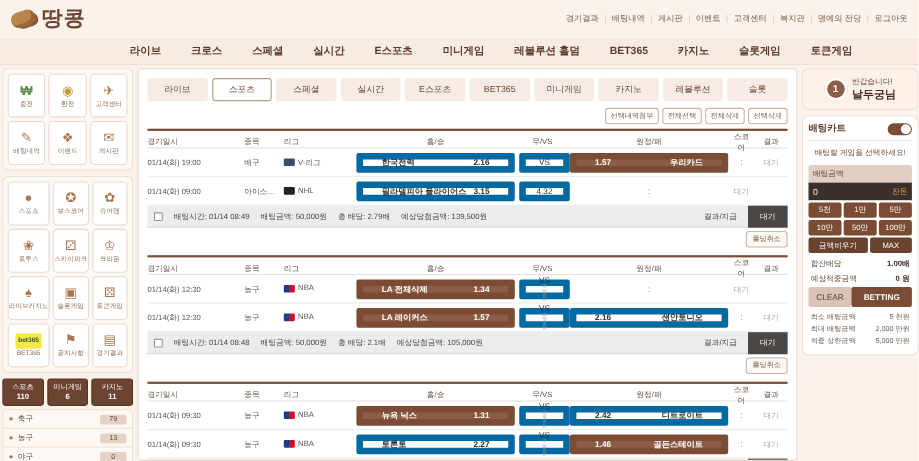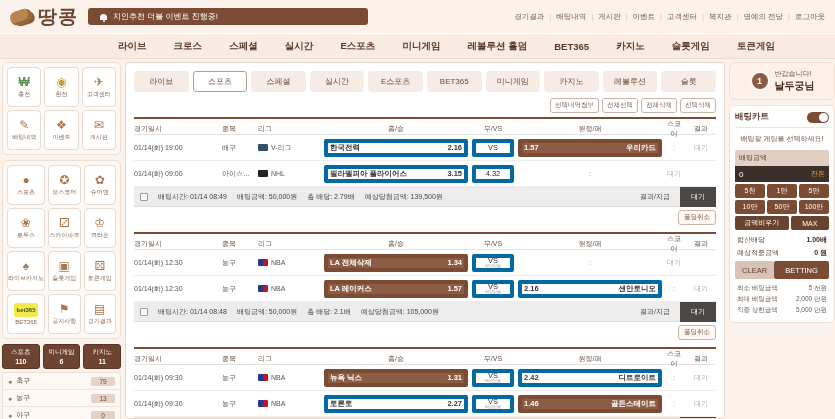--- a/index.html
+++ b/index.html
@@ -66,22 +66,22 @@
   .t-head, .m-row { display:grid; grid-template-columns:84px 32px 62px 1fr 42px 1fr 16px 30px;
                     align-items:center; column-gap:4px; }
   .t-head { height:16px; font-size:7px; color:#6b4f3e; border-bottom:1px solid #e2e2e2; }
   .t-head .th-c { text-align:center; }
   .m-row { height:26px; border-bottom:1px solid #ececec; font-size:7px; color:#555; }
   .c-league { display:flex; align-items:center; gap:3px; }
   .lg { width:10px; height:7px; border-radius:1px; display:inline-block; flex:none; }
   .lg-nba { background:linear-gradient(90deg,#1d3a8f 50%,#c8102e 50%); }
   .lg-nhl { background:#222; }
   .lg-vlg { background:#35506b; }
-  .odds { height:18px; border:4px solid #0369a1; background:#fff; border-radius:2px; display:flex;
-          padding:0 2px; font-size:7.5px; color:#333; cursor:pointer; font-family:inherit; }
+  .odds { height:18px; border:6px solid #0369a1; background:#fff; border-radius:2px; display:flex;
+          align-items:center; padding:0 17px; font-size:7.5px; color:#333; cursor:pointer; font-family:inherit; }
   .odds .team { font-weight:bold; }
   .odds .val { font-weight:bold; }
   .odds.home .val { margin-left:auto; }
   .odds.away .team { margin-left:auto; }
   .odds.sel { background:#8d5c45; border-color:#7b4b33; color:#fff; }
   .odds.mid { justify-content:center; flex-direction:column; gap:0; line-height:1; }
   .odds.mid .sub { font-size:4px; color:#999; }
   .c-score { text-align:center; color:#999; font-size:8px; }
   .c-res { text-align:center; color:#aaa; font-size:7px; }
 
@@ -121,43 +121,39 @@
   .amt-input .chg { margin-left:auto; color:#e8a33d; font-size:7px; cursor:pointer; }
   .chips { display:grid; grid-template-columns:repeat(3,1fr); gap:2px; margin-top:2px; }
   .chip { background:#7b4b33; color:#fff; border:none; border-radius:2px; font-size:7px; height:14px; cursor:pointer; }
   .amt-tools { display:grid; grid-template-columns:1.4fr 1fr; gap:2px; margin-top:2px; }
   .tool { background:#6a432f; color:#fff; border:none; border-radius:2px; font-size:7px; height:14px; cursor:pointer; }
   .cart-sum { font-size:7px; color:#5d4a3c; margin-top:5px; }
   .cart-sum .r { display:flex; justify-content:space-between; margin-bottom:3px; padding:0 2px; }
   .cart-sum b { color:#3a2a20; }
   .cart-btns { display:flex; gap:0; margin-top:2px; }
   .clear-btn { flex:1; background:#d9c2b6; border:none; border-radius:2px; color:#5d3c2b; font-size:7.5px; height:18px; cursor:pointer; }
-  .bet-btn { flex:1.4; background:#7b4b33; border:none; border-radius:2px; color:#fff; font-size:7.5px; font-weight:normal; height:18px; cursor:pointer; }
+  .bet-btn { flex:1.4; background:#7b4b33; border:none; border-radius:2px; color:#fff; font-size:7.5px; font-weight:bold; height:18px; cursor:pointer; }
   .limits { margin-top:5px; font-size:6.5px; color:#6b5a4e; }
   .limits .r { display:flex; justify-content:space-between; margin-bottom:2px; padding:0 2px; }
 
   .addr { text-align:center; margin-top:8px; }
   .addr-title { display:flex; align-items:center; justify-content:center; gap:5px; font-size:15px;
                 font-weight:bold; color:#5f3a26; }
   .addr-box { background:#fff; border:1px solid #d9c2b6; border-radius:4px; margin-top:5px; padding:4px 2px;
               font-size:9.5px; font-weight:bold; color:#3a2a20; display:flex; align-items:center; justify-content:center; gap:3px; }
   .peanut-sm { width:12px; height:8px; background:#b9854f; border-radius:4px; transform:rotate(-40deg);
                box-shadow:inset -2px -2px 0 rgba(90,50,20,.35); flex:none; }
 </style>
 </head>
 <body>
 
 <div class="header">
   <div class="logo">
     <span class="peanut"></span>
     <span class="logo-text">땅콩</span>
-  </div>
-  <div class="notice-pill">
-    <span class="bell"></span>
-    <span>지인추천 더블 이벤트 진행중!</span>
   </div>
   <div class="top-links" id="top-links">
       <a>경기결과</a>
       <span class="sep">|</span>
       <a>배팅내역</a>
       <span class="sep">|</span>
       <a>게시판</a>
       <span class="sep">|</span>
       <a>이벤트</a>
       <span class="sep">|</span>

